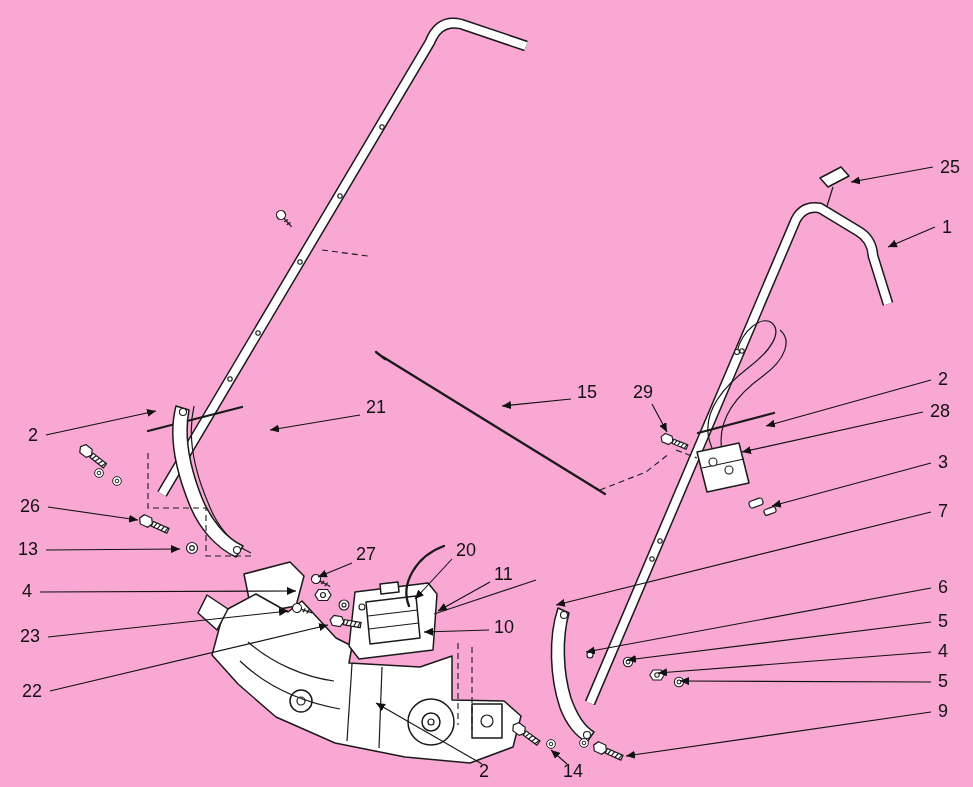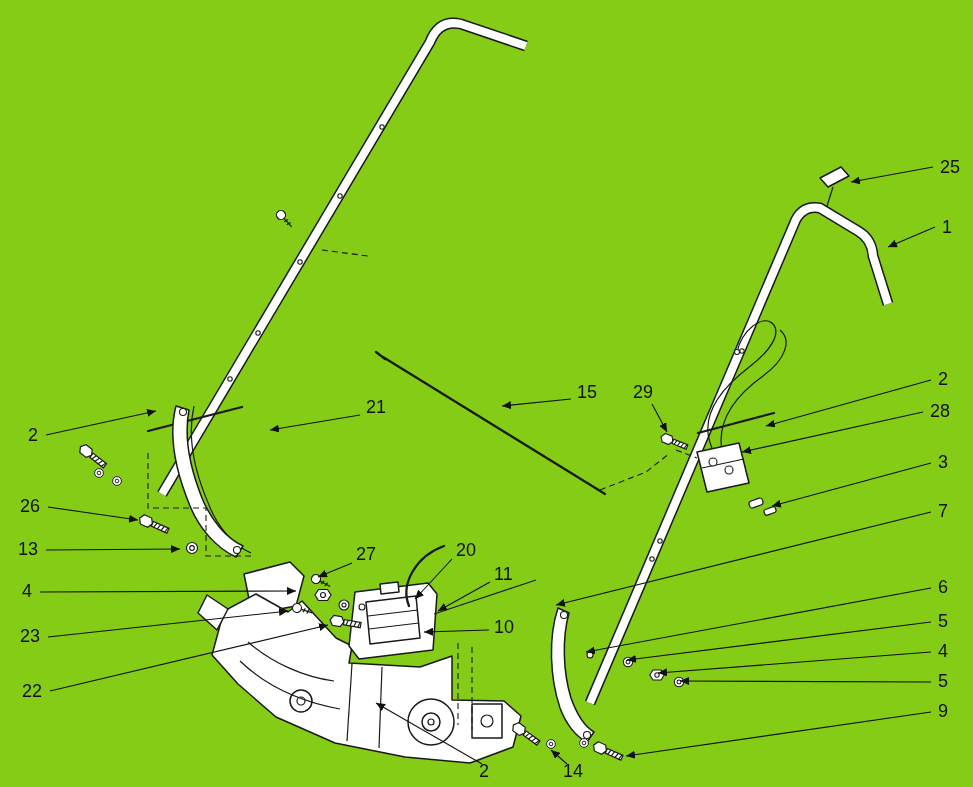--- a/index.html
+++ b/index.html
@@ -1,20 +1,20 @@
 <!DOCTYPE html>
 <html><head>
 <meta charset="utf-8">
 <style>
   html, body { margin: 0; padding: 0; background: #ffffff; }
   .page {
     position: relative;
     width: 973px;
     height: 787px;
-    background: #84cc16;
+    background: #f9a8d4;
     font-family: "Liberation Sans", sans-serif;
     overflow: hidden;
   }
   svg { display: block; }
   .outline { fill: #ffffff; stroke: #1a1a1a; stroke-width: 1.5; stroke-linejoin: round; }
   .thin    { fill: none; stroke: #1a1a1a; stroke-width: 1.2; }
   .thick   { fill: none; stroke: #1a1a1a; stroke-width: 2.3; stroke-linecap: round; }
   .dash    { fill: none; stroke: #1a1a1a; stroke-width: 1.1; stroke-dasharray: 6 4; }
   .tube-outer { fill: none; stroke: #1a1a1a; stroke-width: 11; }
   .tube-inner { fill: none; stroke: #ffffff; stroke-width: 8; }

